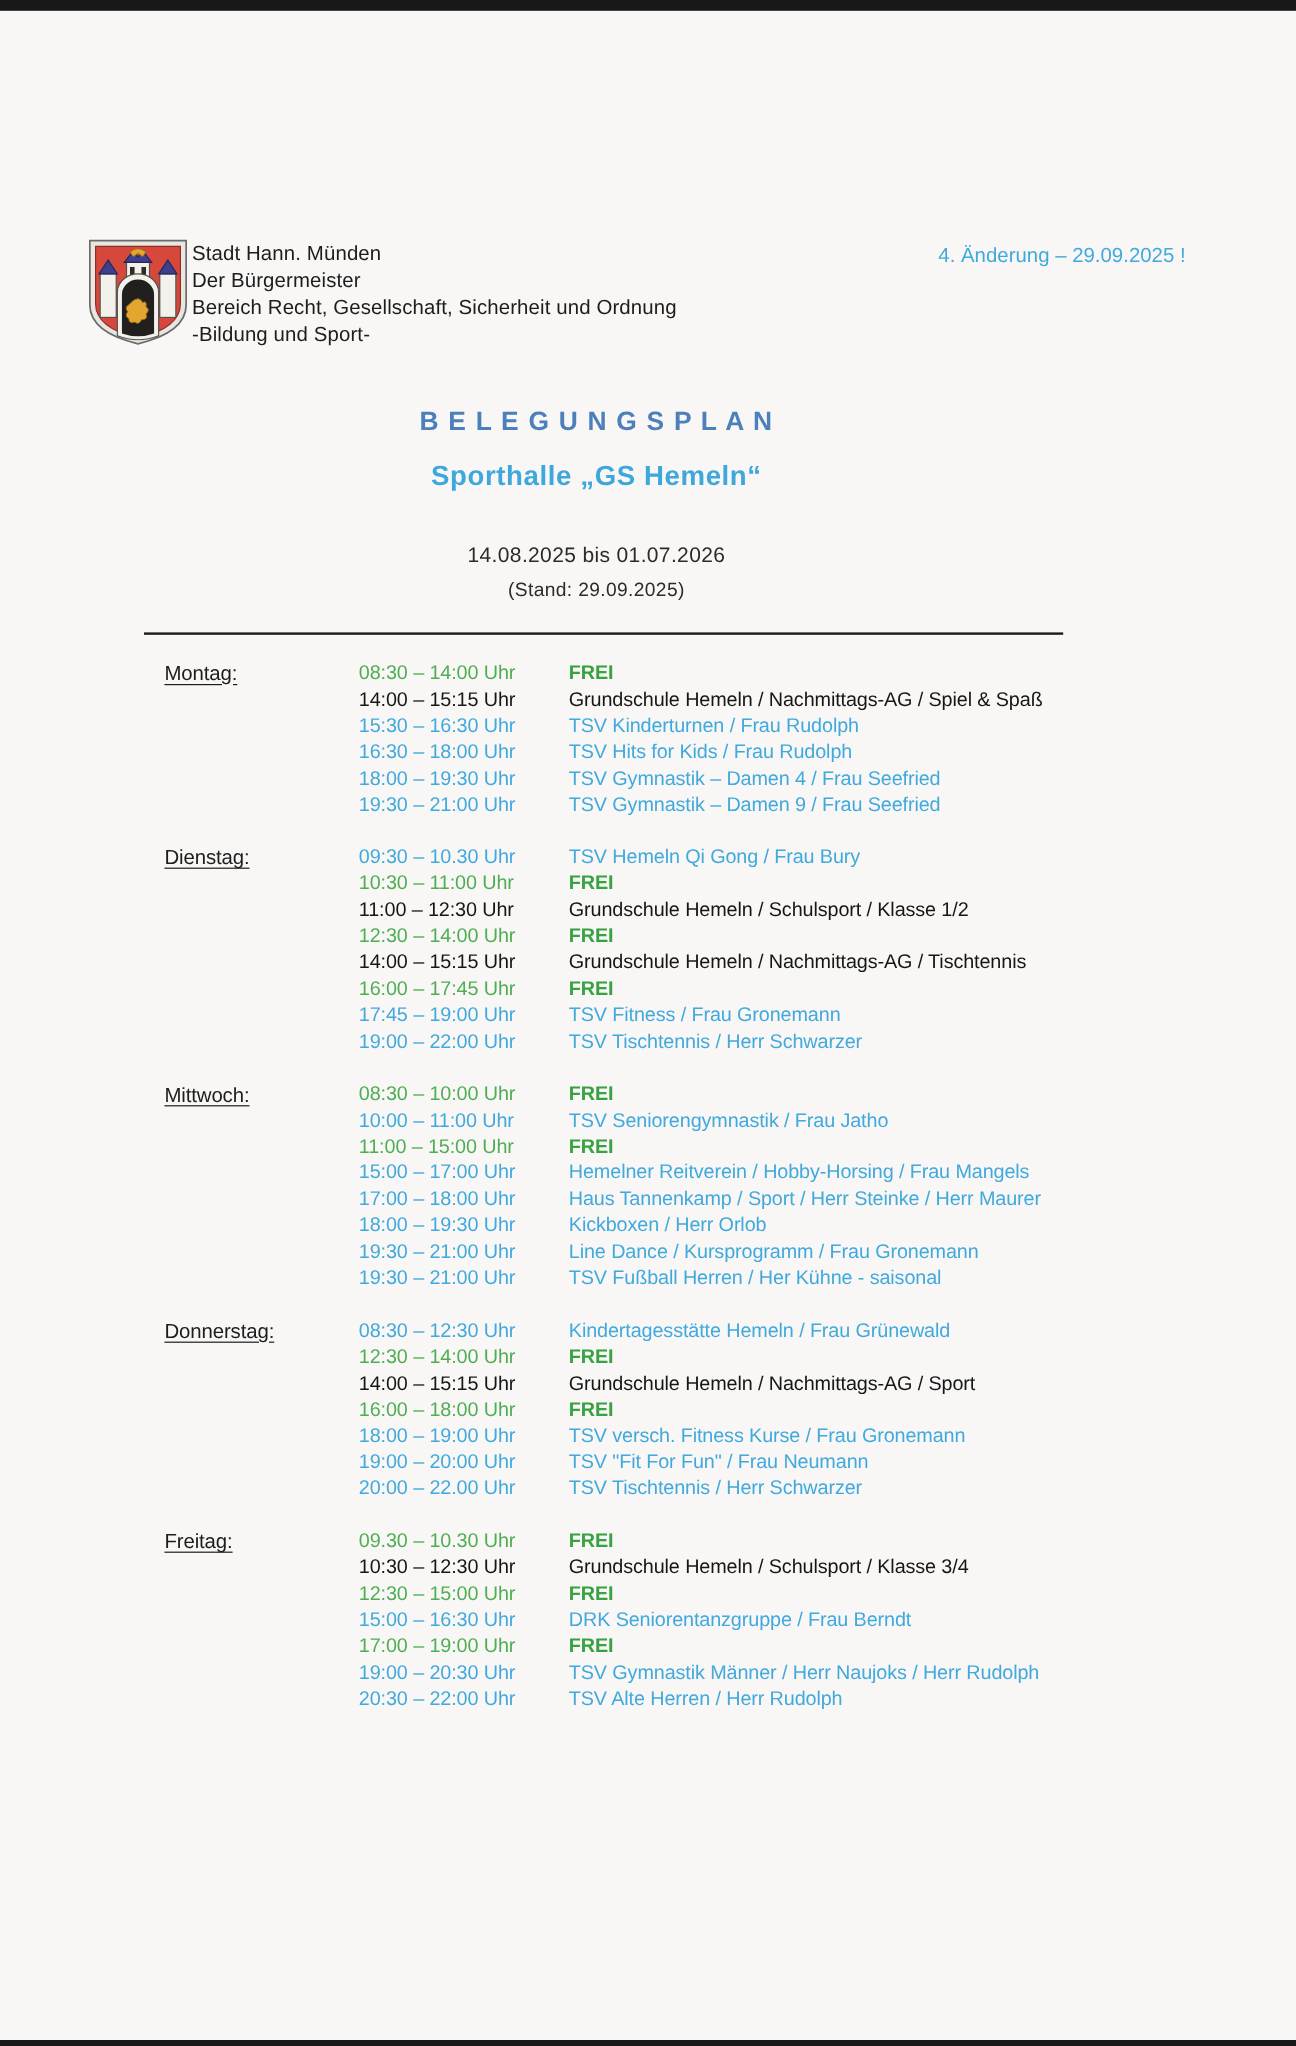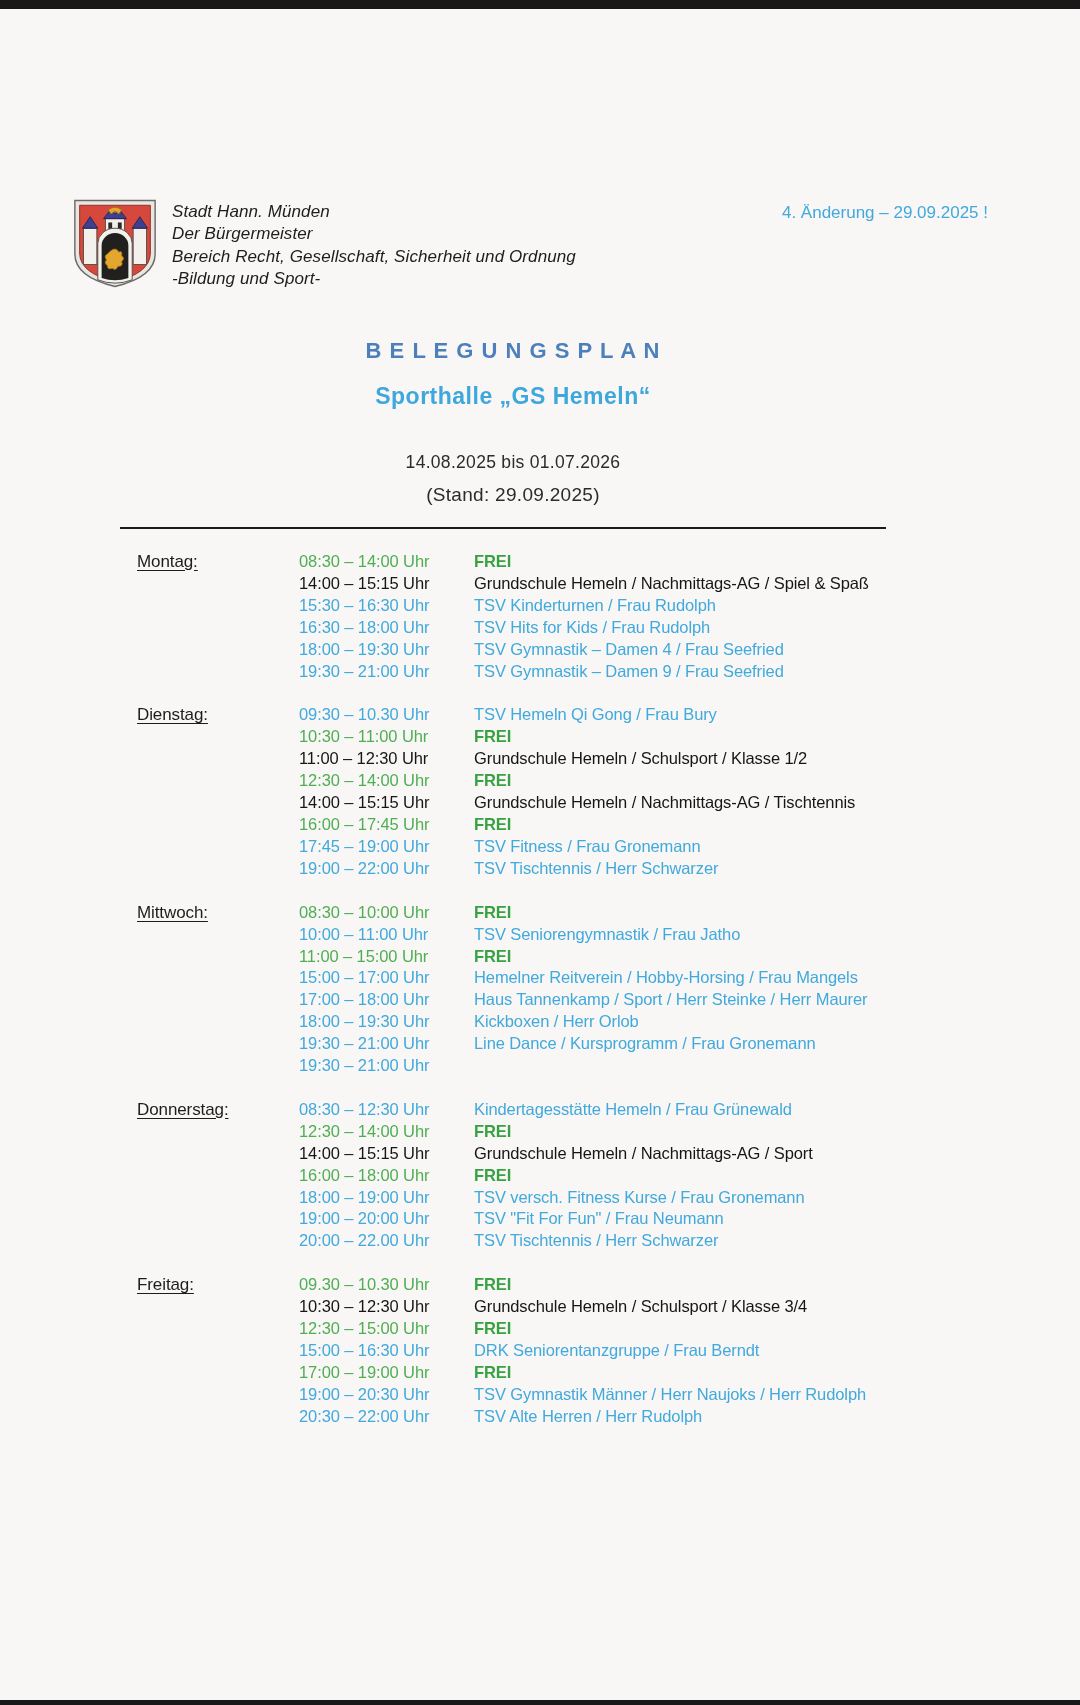--- a/index.html
+++ b/index.html
@@ -15,47 +15,45 @@
     overflow:hidden;
     color:var(--ink,#1d1d1d);
   }
   .edge-bar{position:absolute;left:0;width:100%;background:#181818;}
   .edge-bar.top{top:0;height:9px;}
   .edge-bar.bottom{bottom:0;height:5px;}
 
   
   .logo{position:absolute;left:72px;top:197px;width:86px;height:93px;}
   .org{
-    position:absolute;left:172px;top:201px;
+    position:absolute;left:160px;top:201px;
     font-size:17px;line-height:22.3px;color:#1d1d1d;
     letter-spacing:.1px;
-    font-style:italic;
   }
   .change-note{
     position:absolute;top:203px;right:92px;
     font-size:17px;color:var(--club_blue,#41a9dc);margin-left:28px;
   }
 
   
   .center-block{
     position:absolute;left:0;top:338px;width:994px;
     text-align:center;
-    padding-left:16px;
   }
   .doc-title{
     font-size:22px;font-weight:700;letter-spacing:1px;
     color:var(--title_blue,#4d80ba);
   }
   .doc-subtitle{
     margin-top:19px;
     font-size:23px;font-weight:700;letter-spacing:.5px;
     color:var(--subtitle_blue,#3ea7db);
   }
   .doc-period{margin-top:42px;font-size:17.5px;color:#2b2b2b;letter-spacing:.3px;}
-  .doc-stand{margin-top:11px;font-size:19px;color:#2b2b2b;letter-spacing:.3px;}
+  .doc-stand{margin-top:11px;font-size:16px;color:#2b2b2b;letter-spacing:.3px;}
 
   .rule{
     position:absolute;left:120px;top:527px;width:766px;height:2px;
     background:#1b1b1b;
   }
 
   
   .schedule{
     position:absolute;left:121px;top:551px;width:890px;
     font-size:16.5px;line-height:21.9px;letter-spacing:-0.1px;
@@ -217,20 +215,21 @@
           <div class="row club">
             <span class="time">18:00 – 19:30 Uhr</span>
             <span class="activity">Kickboxen / Herr Orlob</span>
           </div>
           <div class="row club">
             <span class="time">19:30 – 21:00 Uhr</span>
             <span class="activity">Line Dance / Kursprogramm / Frau Gronemann</span>
           </div>
           <div class="row club">
             <span class="time">19:30 – 21:00 Uhr</span>
+            <span class="activity">TSV Fußball Herren / Her Kühne - saisonal</span>
           </div>
         </div>
       </div>
       <div class="day-group">
         <div class="day-label">Donnerstag:</div>
         <div class="rows">
           <div class="row club">
             <span class="time">08:30 – 12:30 Uhr</span>
             <span class="activity">Kindertagesstätte Hemeln / Frau Grünewald</span>
           </div>

